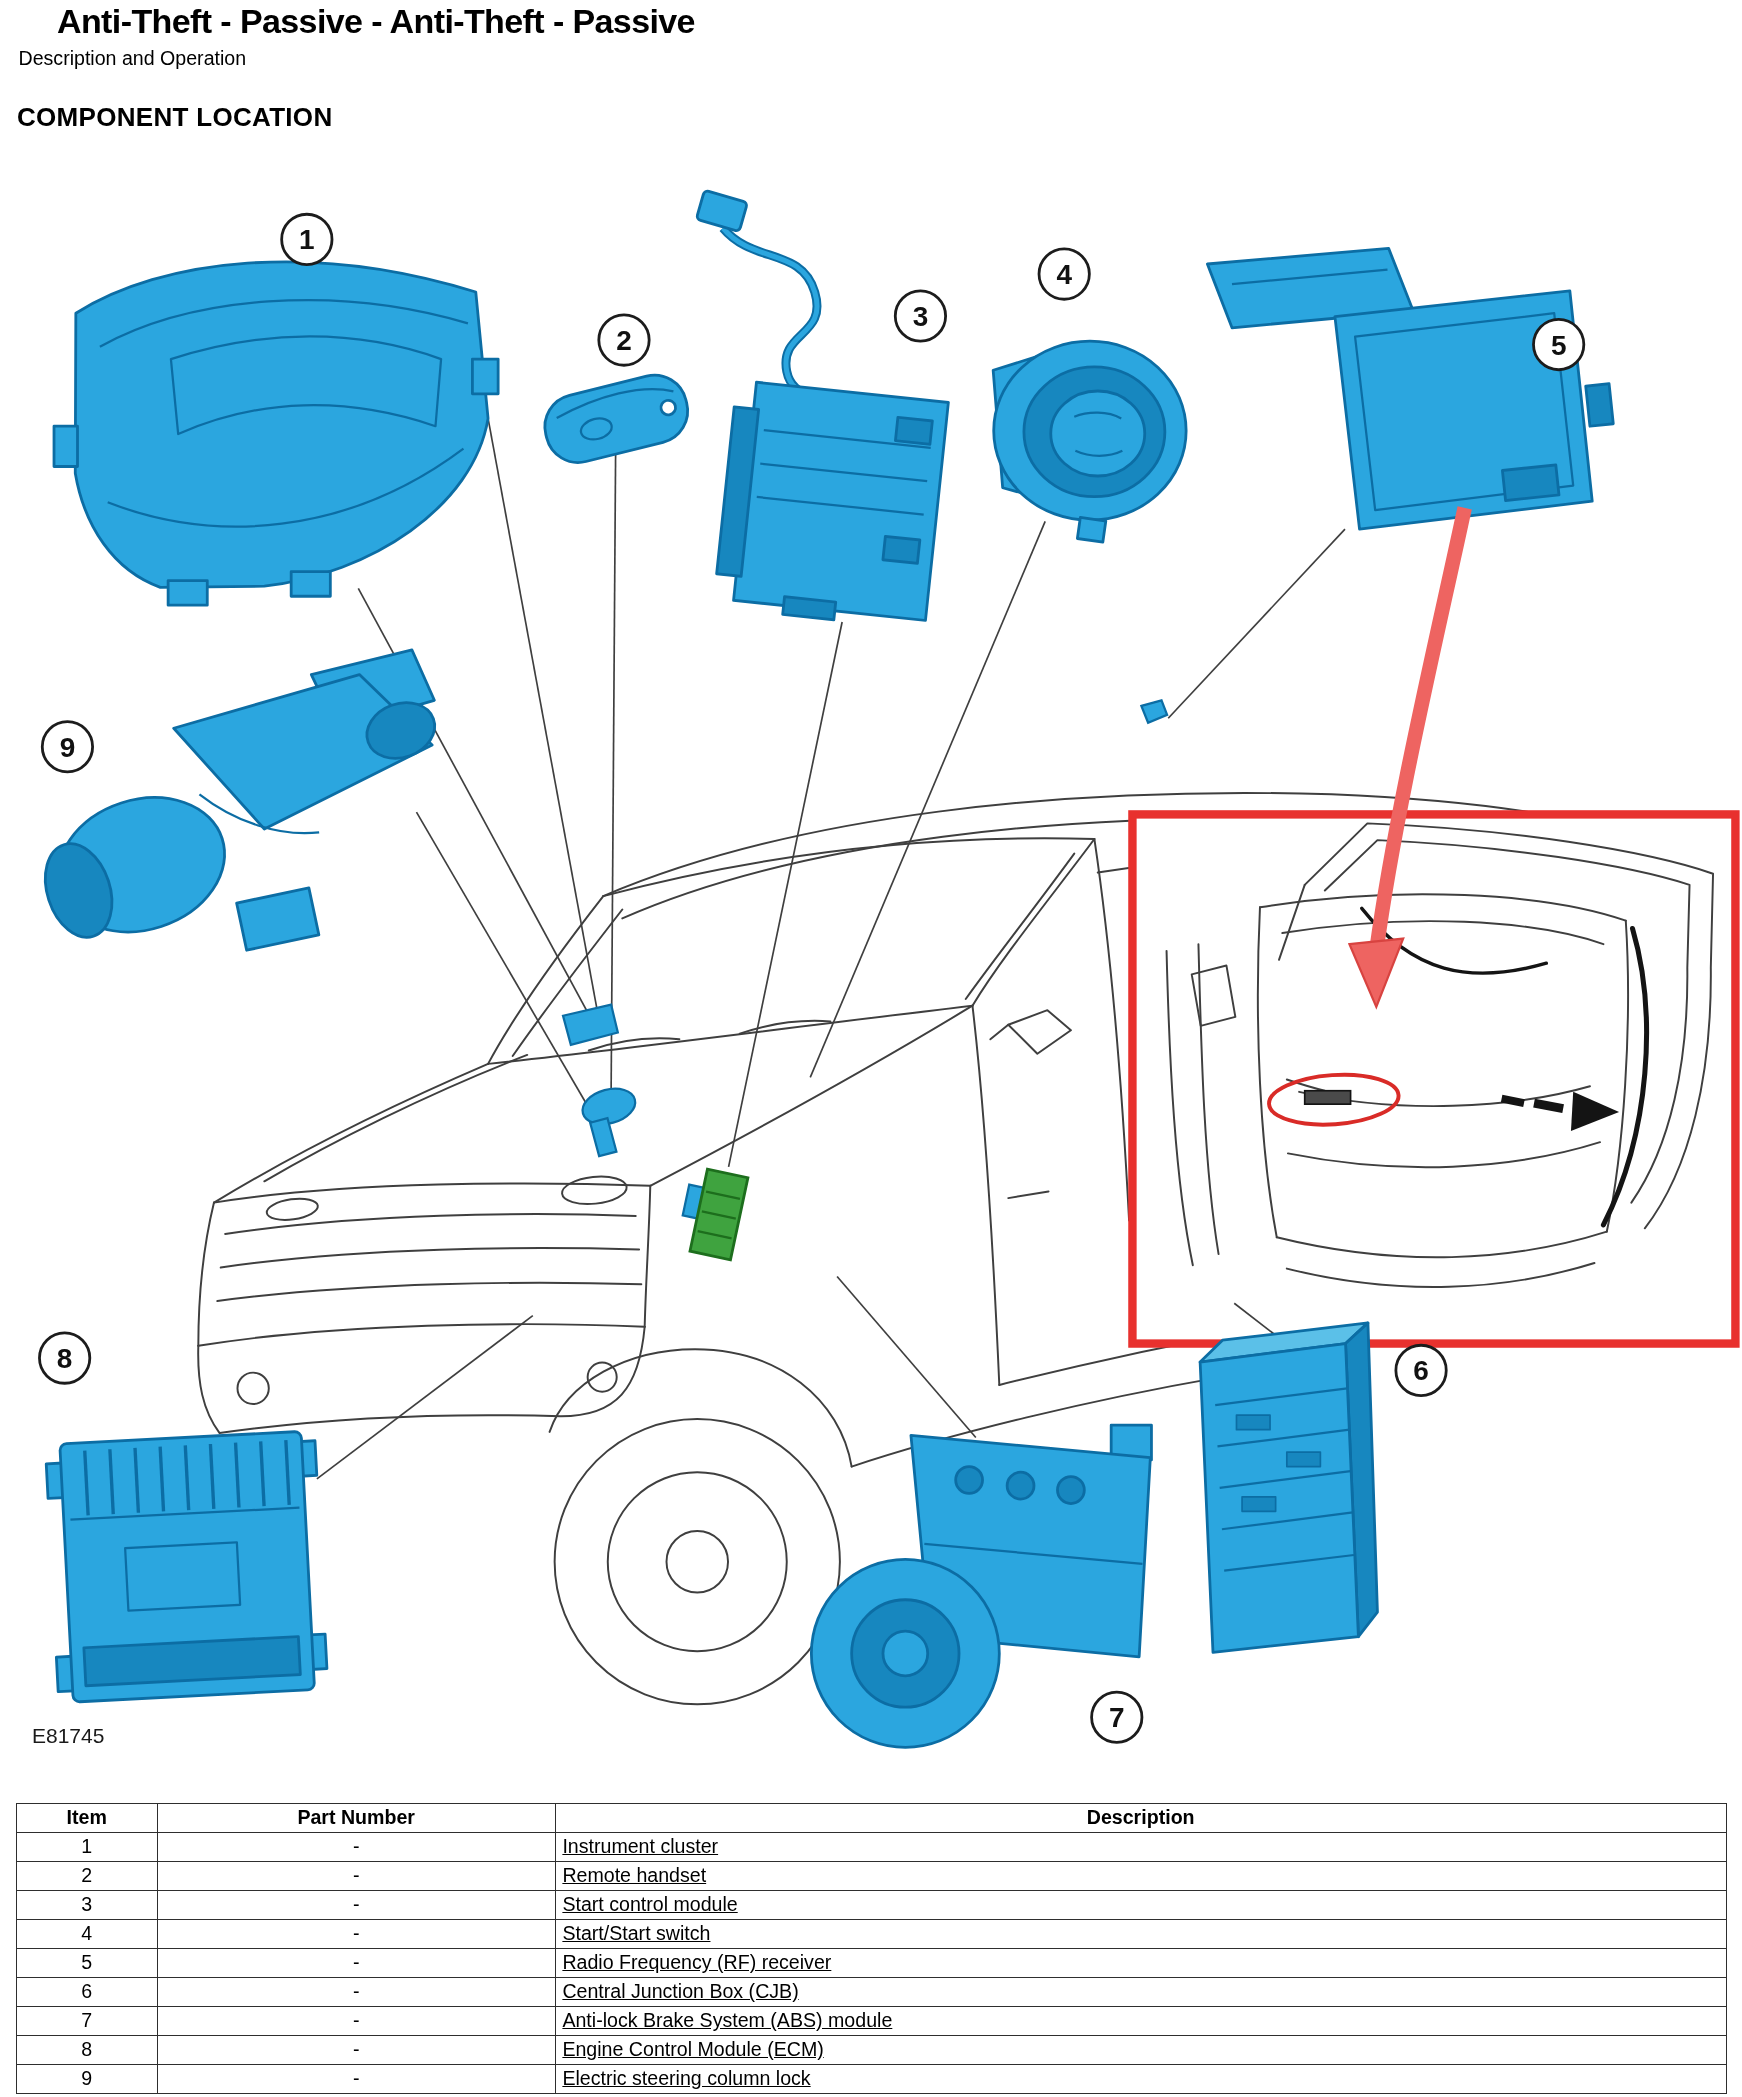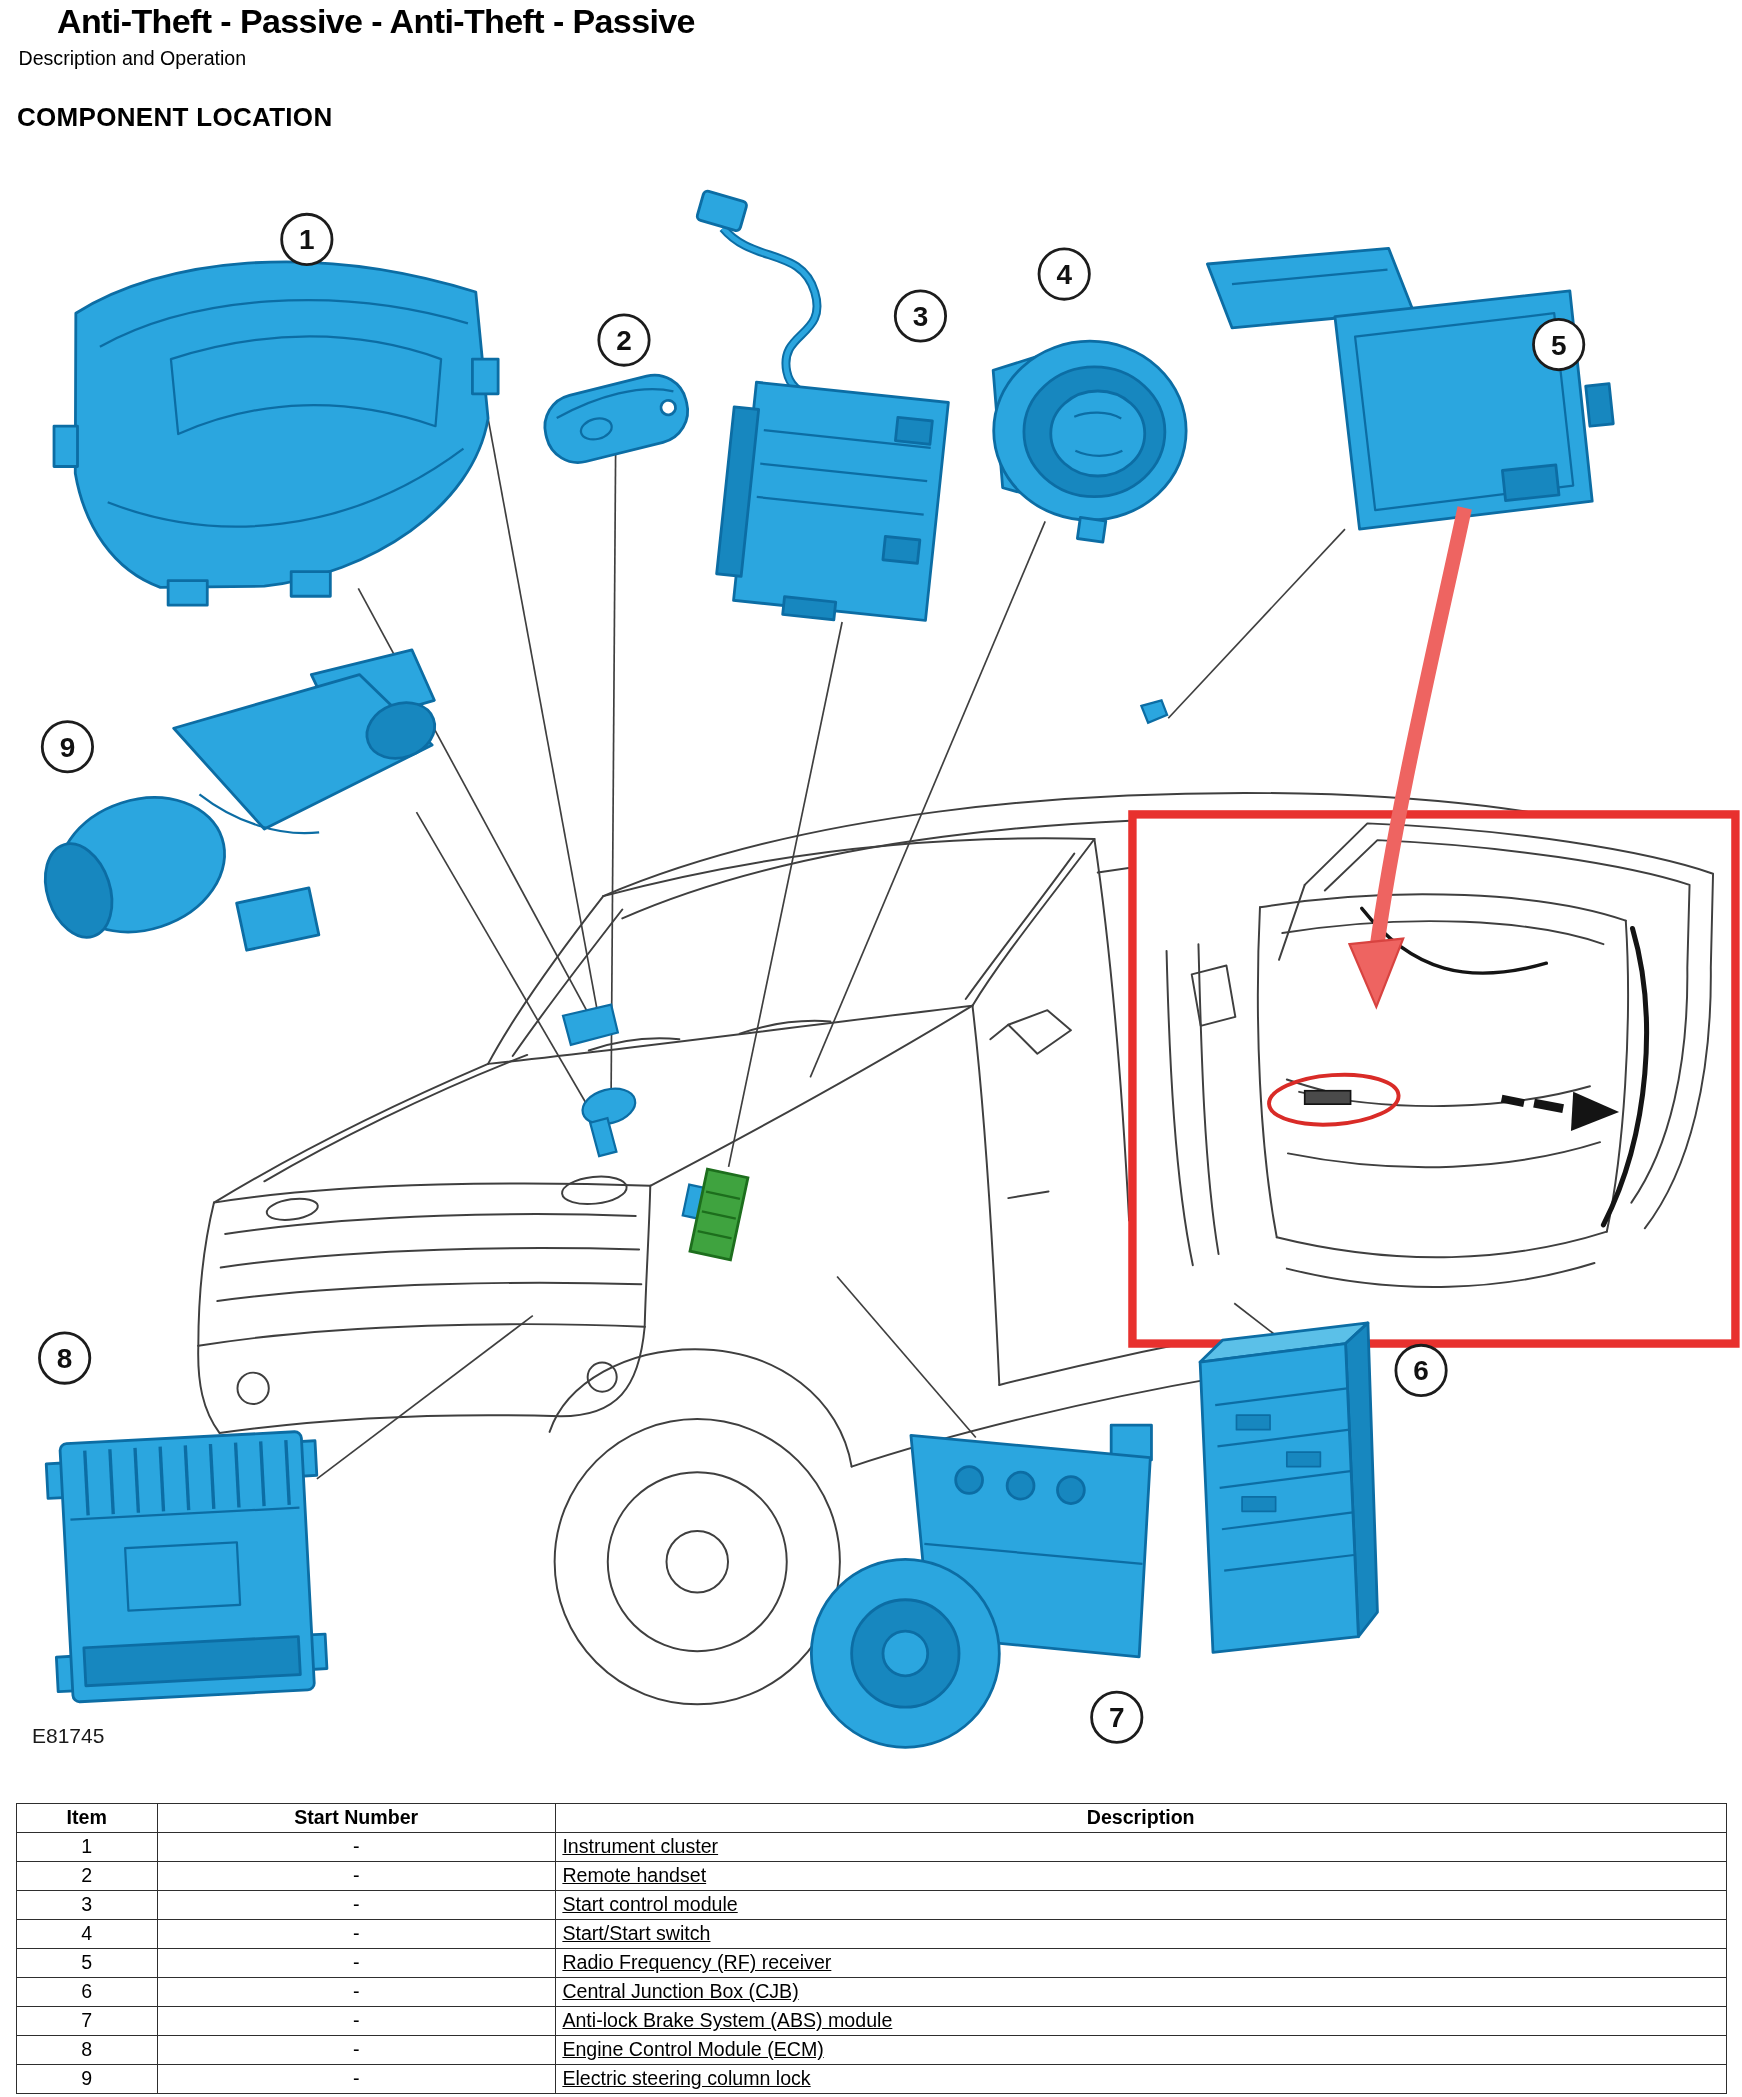--- a/index.html
+++ b/index.html
@@ -318,21 +318,21 @@
 
   <table class="parts">
     <colgroup>
       <col style="width:141px">
       <col style="width:398px">
       <col>
     </colgroup>
     <thead>
       <tr>
         <th>Item</th>
-        <th>Start Number</th>
+        <th>Part Number</th>
         <th>Description</th>
       </tr>
     </thead>
     <tbody>
       <tr>
         <td class="item">1</td>
         <td class="part">-</td>
         <td class="desc">Instrument cluster</td>
       </tr>
       <tr>

